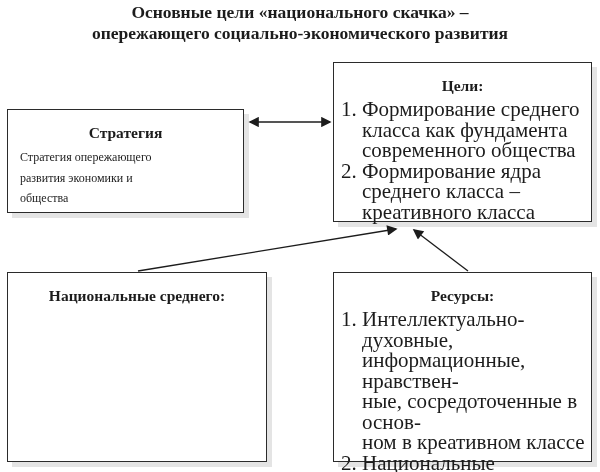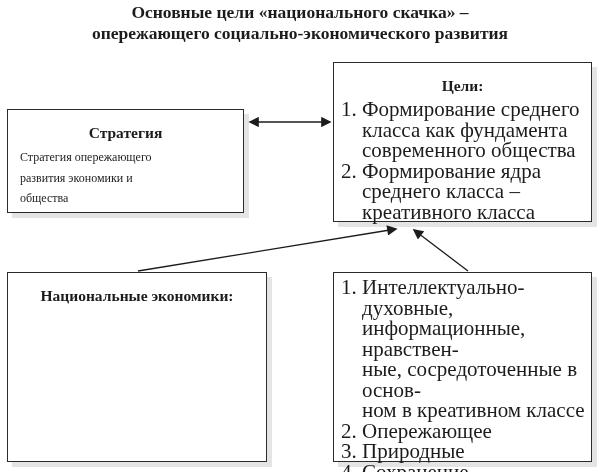--- a/index.html
+++ b/index.html
@@ -97,28 +97,29 @@
         <li>Формирование среднего
 класса как фундамента
 современного общества</li>
         <li>Формирование ядра
 среднего класса –
 креативного класса</li>
       </ol>
   </div>
 
   <div class="box box-interests">
-    <div class="box-heading">Национальные экономики:</div>
+    <div class="box-heading">Национальные среднего:</div>
   </div>
 
   <div class="box box-resources">
+    <div class="box-heading">Ресурсы:</div>
     <ol class="box-list">
         <li>Интеллектуально-духовные,
 информационные, нравствен-
 ные, сосредоточенные в основ-
 ном в креативном классе</li>
-        <li>Опережающее</li>
+        <li>Национальные</li>
         <li>Природные</li>
         <li>Сохранение</li>
       </ol>
   </div>
 
 </div>
 
 </body></html>

